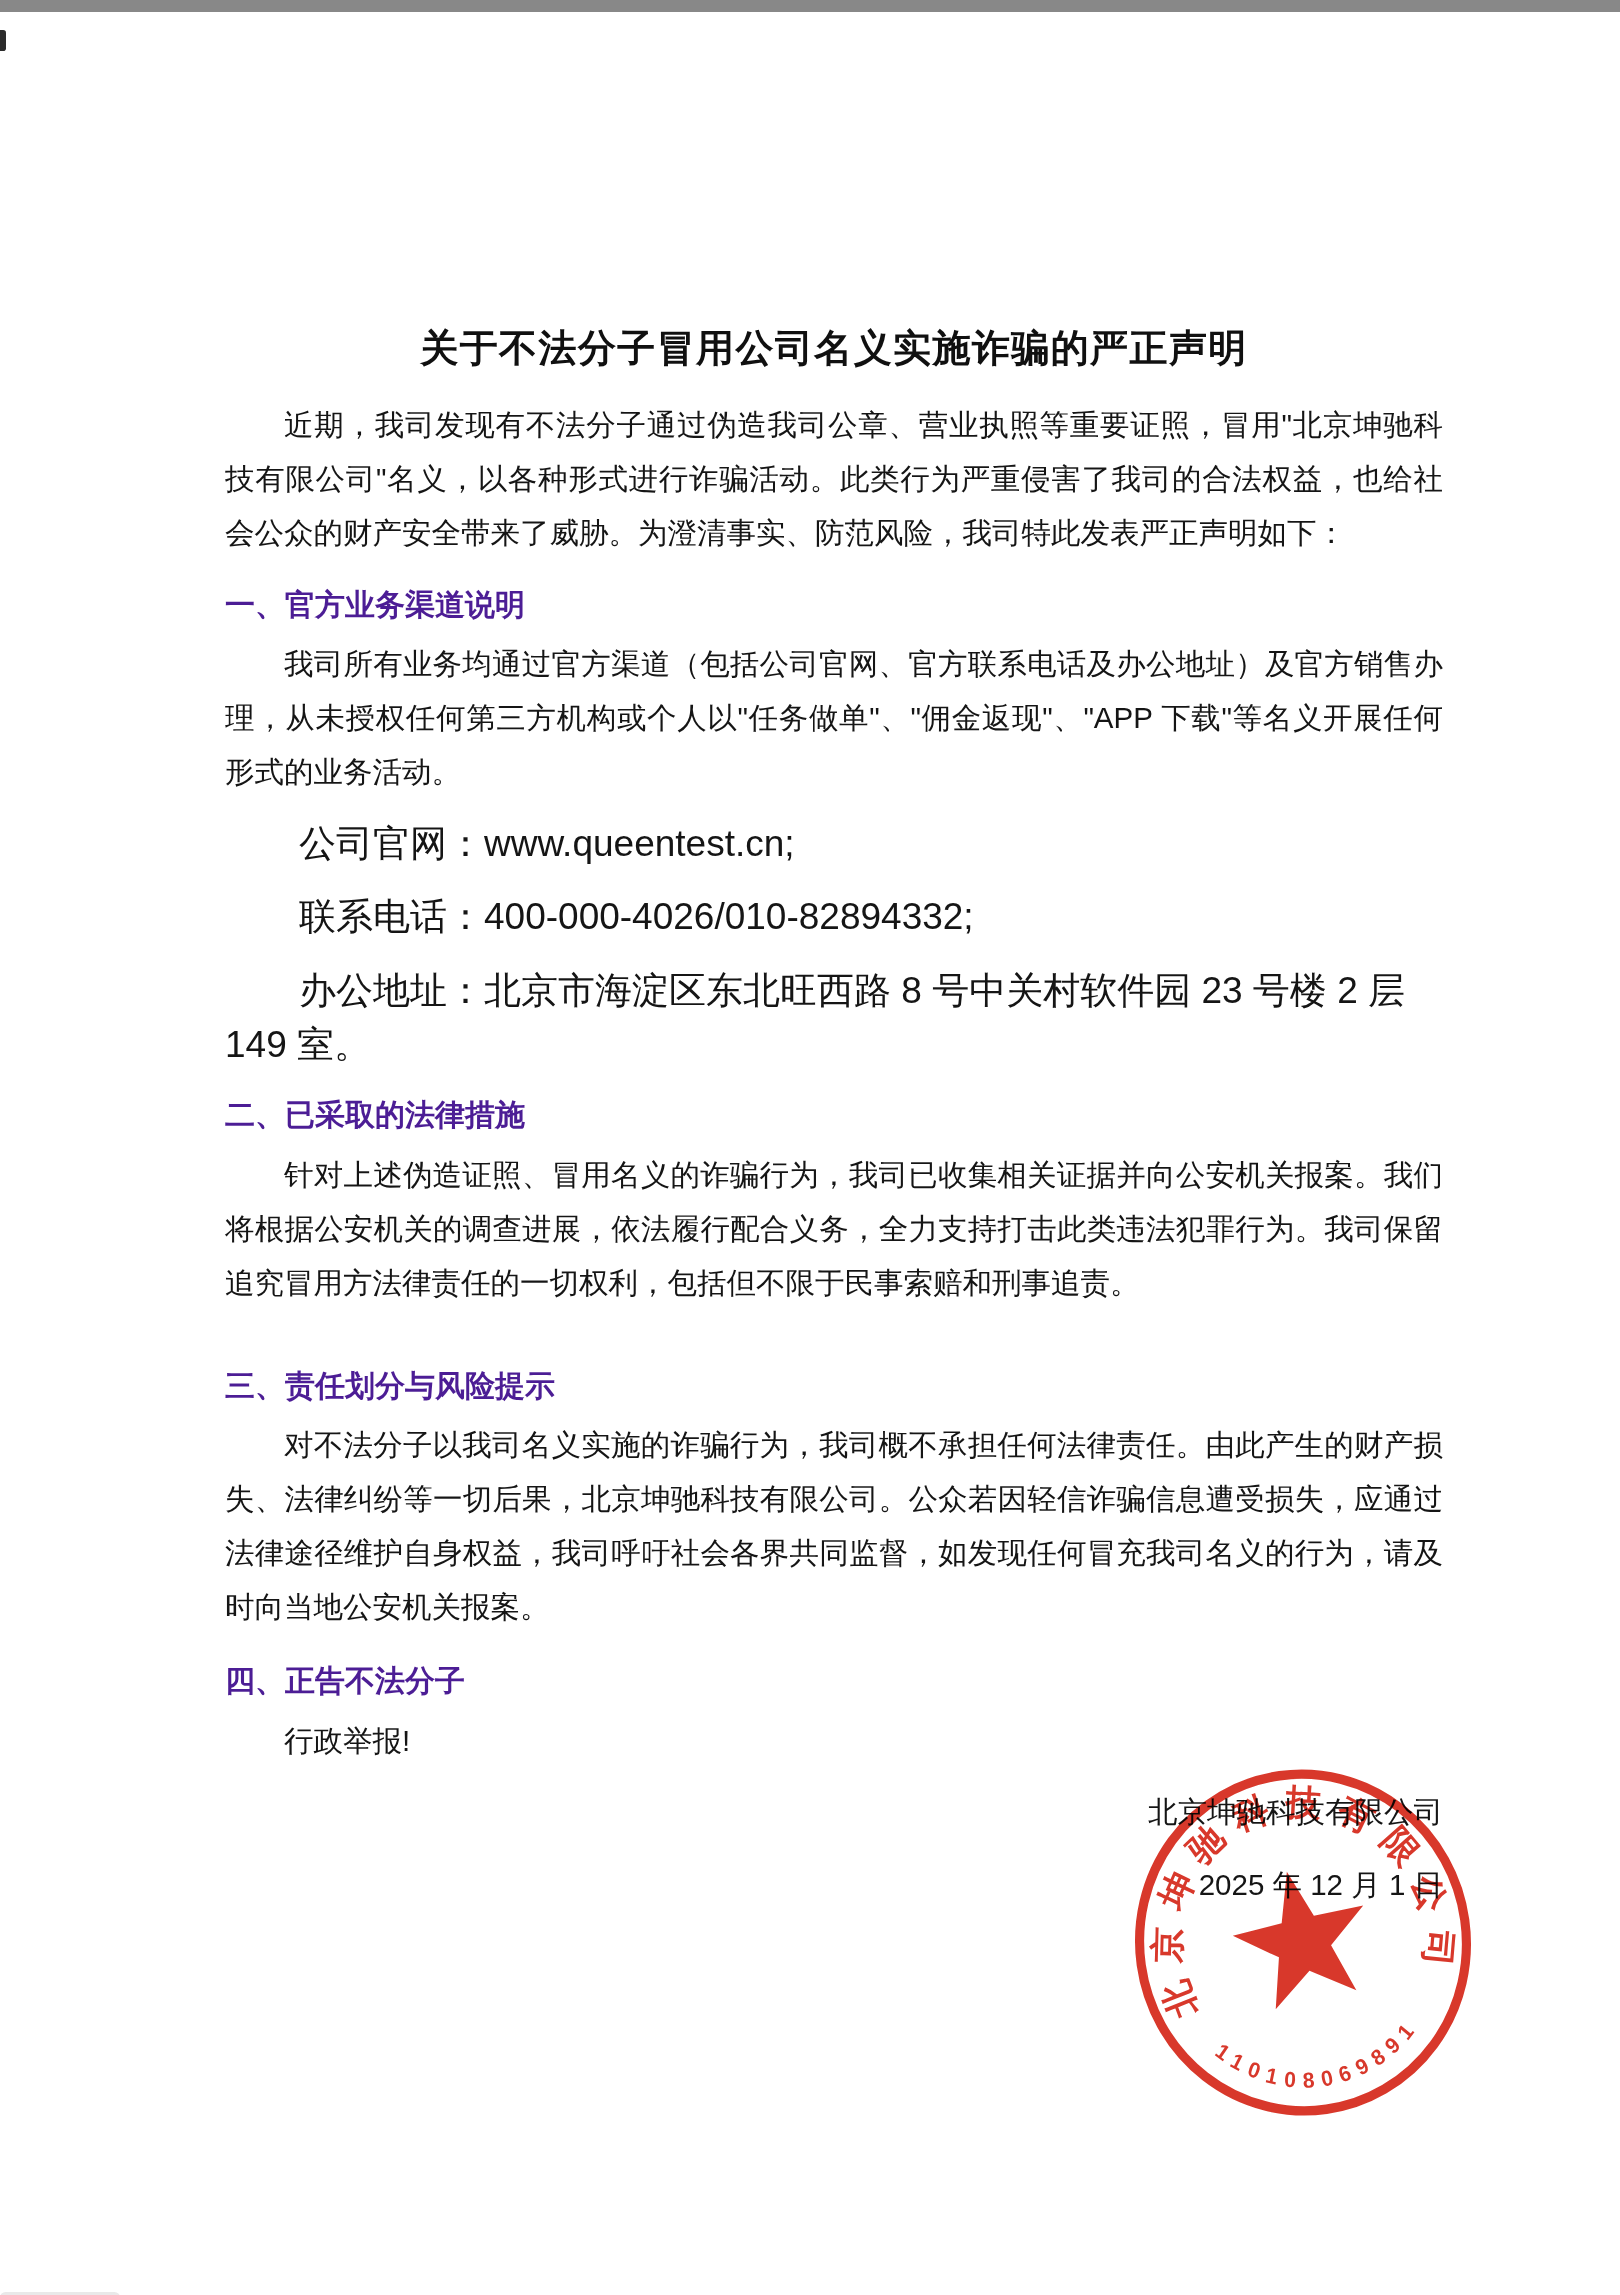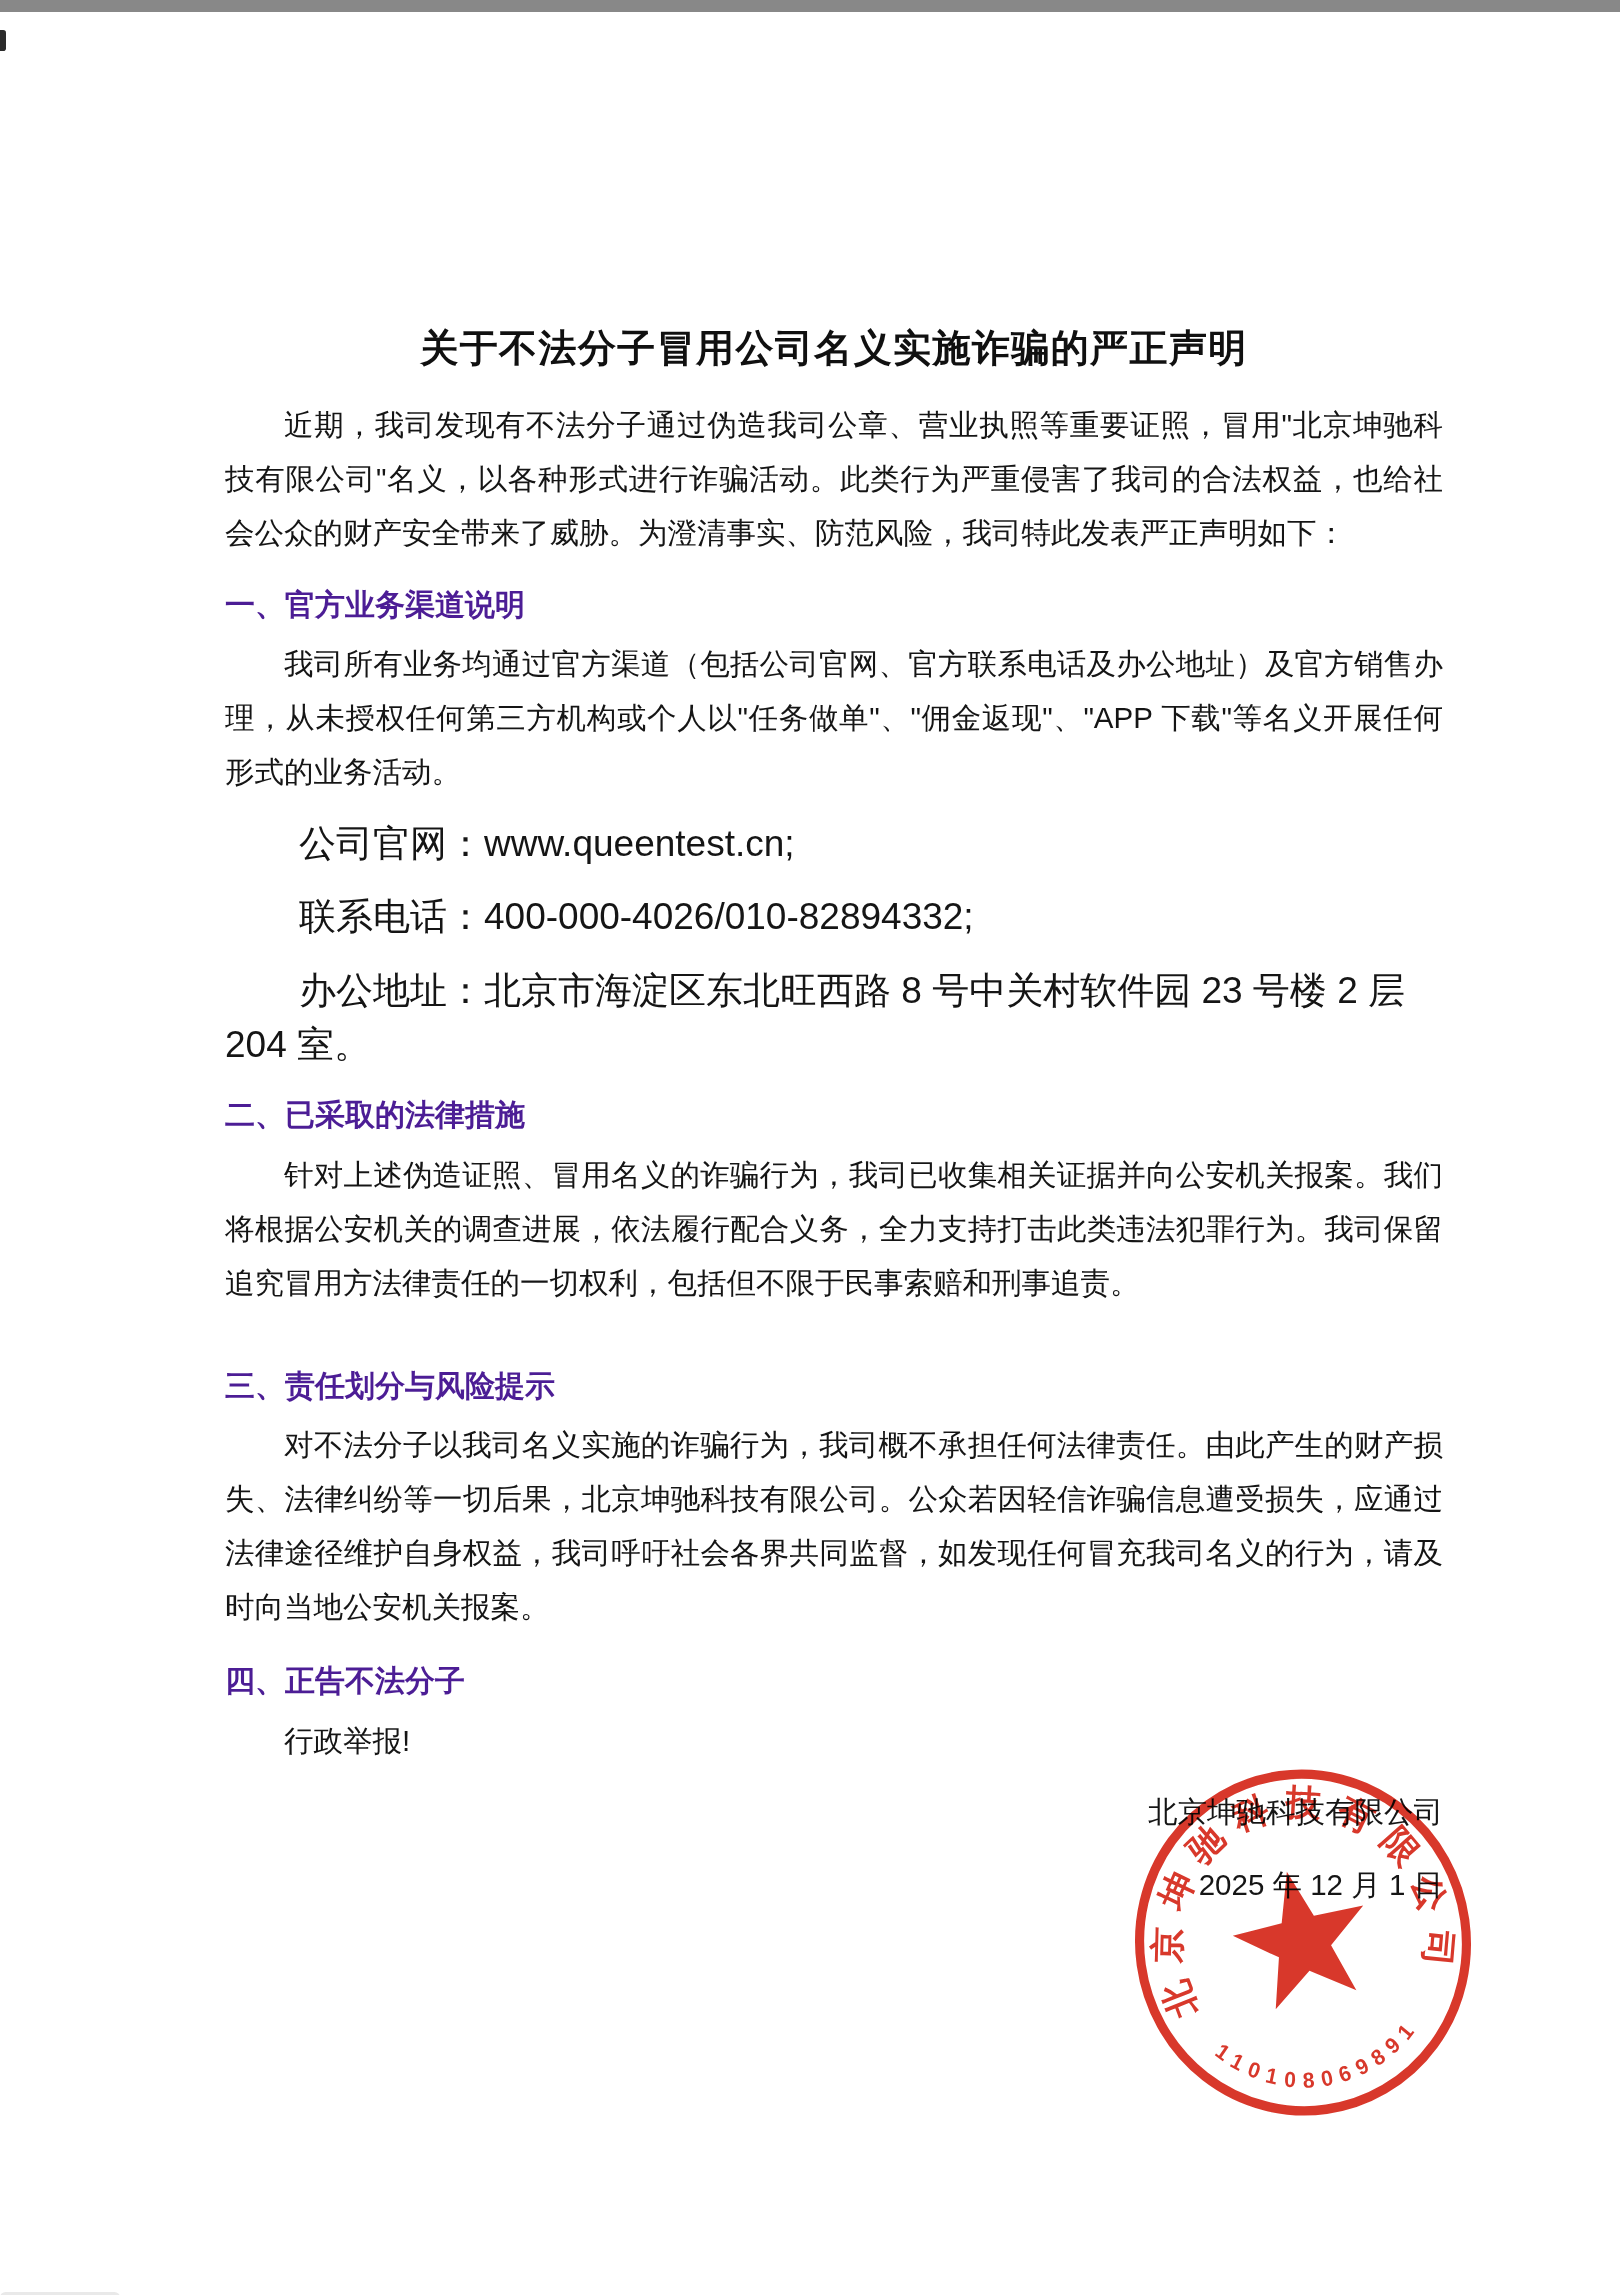--- a/index.html
+++ b/index.html
@@ -86,21 +86,21 @@
 
     <h1 class="title">关于不法分子冒用公司名义实施诈骗的严正声明</h1>
 
     <p class="para mb-p1">近期，我司发现有不法分子通过伪造我司公章、营业执照等重要证照，冒用"北京坤驰科技有限公司"名义，以各种形式进行诈骗活动。此类行为严重侵害了我司的合法权益，也给社会公众的财产安全带来了威胁。为澄清事实、防范风险，我司特此发表严正声明如下：</p>
 
     <h2 class="sec-heading">一、官方业务渠道说明</h2>
     <p class="para mb-s1">我司所有业务均通过官方渠道（包括公司官网、官方联系电话及办公地址）及官方销售办理，从未授权任何第三方机构或个人以"任务做单"、"佣金返现"、"APP 下载"等名义开展任何形式的业务活动。</p>
 
     <p class="contact mb-c">公司官网：www.queentest.cn;</p>
     <p class="contact mb-c">联系电话：400-000-4026/010-82894332;</p>
-    <p class="contact mb-c3">办公地址：北京市海淀区东北旺西路 8 号中关村软件园 23 号楼 2 层 204 室。</p>
+    <p class="contact mb-c3">办公地址：北京市海淀区东北旺西路 8 号中关村软件园 23 号楼 2 层 149 室。</p>
 
     <h2 class="sec-heading">二、已采取的法律措施</h2>
     <p class="para mb-s2">针对上述伪造证照、冒用名义的诈骗行为，我司已收集相关证据并向公安机关报案。我们将根据公安机关的调查进展，依法履行配合义务，全力支持打击此类违法犯罪行为。我司保留追究冒用方法律责任的一切权利，包括但不限于民事索赔和刑事追责。</p>
 
     <h2 class="sec-heading">三、责任划分与风险提示</h2>
     <p class="para mb-s3">对不法分子以我司名义实施的诈骗行为，我司概不承担任何法律责任。由此产生的财产损失、法律纠纷等一切后果，北京坤驰科技有限公司。公众若因轻信诈骗信息遭受损失，应通过法律途径维护自身权益，我司呼吁社会各界共同监督，如发现任何冒充我司名义的行为，请及时向当地公安机关报案。</p>
 
     <h2 class="sec-heading">四、正告不法分子</h2>
 
     <p class="closing">行政举报!</p>

